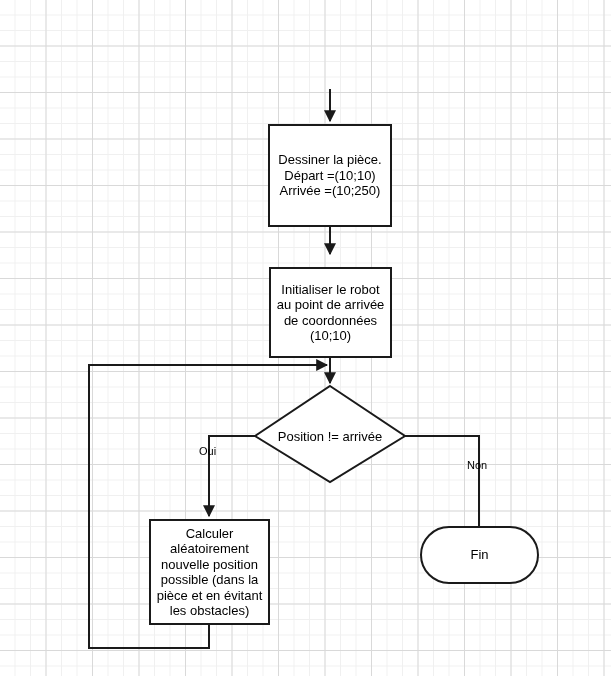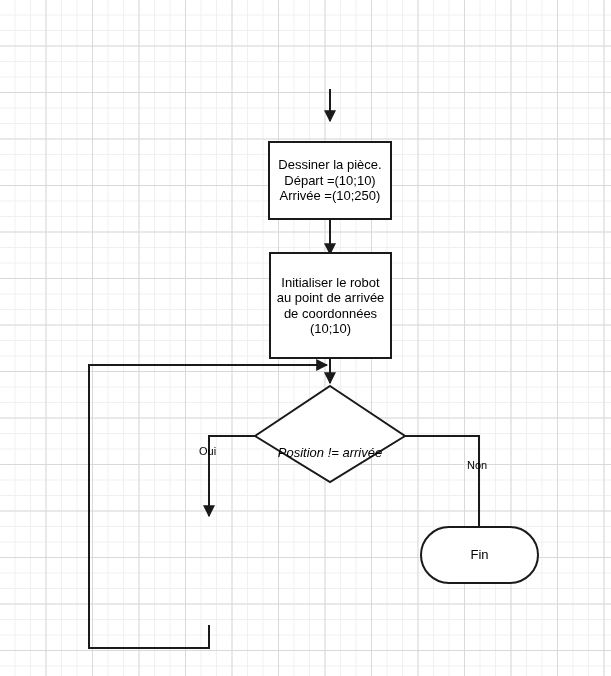--- a/index.html
+++ b/index.html
@@ -97,41 +97,51 @@
     <path d="M 330 386 L 405 436 L 330 482 L 255 436 Z" fill="#ffffff" stroke="#1a1a1a" stroke-width="2"></path>
 
     <path d="M 255 436 L 209 436 L 209 516" stroke="#1a1a1a" stroke-width="2" fill="none" marker-end="url(#arrow)"></path>
 
     <path d="M 405 436 L 479 436 L 479 539" stroke="#1a1a1a" stroke-width="2" fill="none" marker-end="url(#arrow)"></path>
 
     <path d="M 209 625 L 209 648 L 89 648 L 89 365 L 327 365" stroke="#1a1a1a" stroke-width="2" fill="none" marker-end="url(#arrow)"></path>
   </svg>
 
 
-  <div class="node process" style="left:268px; top:124px; width:124px; height:79px;margin-top:17px;">
+  <div class="node process" style="left:268px; top:124px; width:124px; height:103px;">
     <div class="lines">
       <span>Dessiner la pièce.</span>
       <span>Départ =(10;10)</span>
       <span>Arrivée =(10;250)</span>
     </div>
   </div>
 
-  <div class="node process" style="left:269px; top:252px; width:123px; height:107px;">
+  <div class="node process" style="left:269px; top:267px; width:123px; height:91px;">
     <div class="lines">
       <span>Initialiser le robot</span>
       <span>au point de arrivée</span>
       <span>de coordonnées</span>
       <span>(10;10)</span>
     </div>
   </div>
 
-  <div class="decision-label" style="left:330px; top:452px; transform:translate(-50%,-50%);font-style:italic;">Position != arrivée</div>
+  <div class="decision-label" style="left:330px; top:436px; transform:translate(-50%,-50%);">Position != arrivée</div>
 
   <div class="edge-label" style="left:199px; top:445px;">Oui</div>
 
   <div class="edge-label" style="left:467px; top:459px;">Non</div>
 
+  <div class="node process" style="left:149px; top:519px; width:121px; height:106px;">
+    <div class="lines">
+      <span>Calculer</span>
+      <span>aléatoirement</span>
+      <span>nouvelle position</span>
+      <span>possible (dans la</span>
+      <span>pièce et en évitant</span>
+      <span>les obstacles)</span>
+    </div>
+  </div>
 
   <div class="node terminator" style="left:420px; top:526px; width:119px; height:58px;">
     <span>Fin</span>
   </div>
 
 </div>
 
 </body></html>

